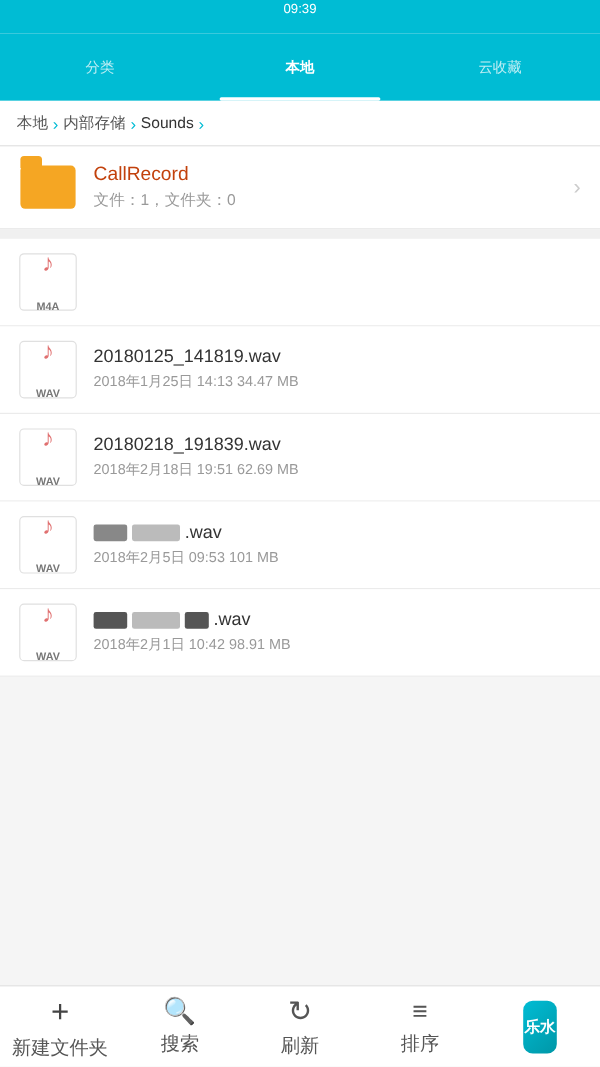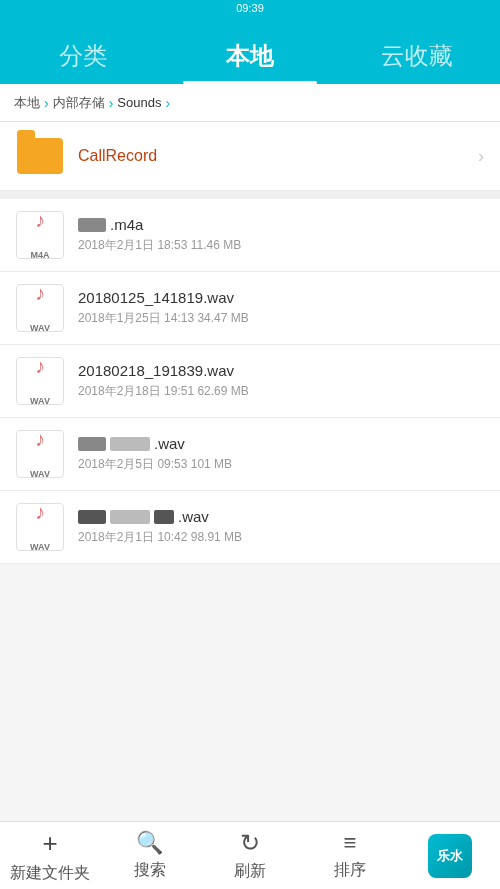--- a/index.html
+++ b/index.html
@@ -36,21 +36,21 @@
       background: #00bcd4;
       display: flex;
       align-items: stretch;
     }
     .tab-item {
       flex: 1;
       display: flex;
       align-items: center;
       justify-content: center;
       color: rgba(255,255,255,0.75);
-      font-size: 24px;
+      font-size: 12px;
       cursor: pointer;
       position: relative;
     }
     .tab-item.active {
       color: white;
       font-weight: bold;
     }
     .tab-item.active::after {
       content: '';
       position: absolute;
@@ -240,21 +240,21 @@
     }
     .nav-icon {
       font-size: 22px;
       color: #555;
     }
     .nav-label {
       font-size: 16px;
       color: #555;
     }
     .nav-logo {
-      width: 44px;
+      width: 28px;
       height: 44px;
       border-radius: 8px;
       background: linear-gradient(135deg, #00bcd4, #0097a7);
       display: flex;
       align-items: center;
       justify-content: center;
       color: white;
       font-size: 18px;
       font-weight: bold;
     }
@@ -301,37 +301,31 @@
 </div>
 
 <div class="content-area">
 
   <div class="folder-item">
     <div class="folder-icon">
       <div class="folder-shape"></div>
     </div>
     <div class="folder-info">
       <div class="folder-name">CallRecord</div>
+      <div class="folder-meta">文件：1，文件夹：0</div>
     </div>
     <span class="chevron-right">›</span>
   </div>
 
   <div class="divider"></div>
 
   <div class="file-item">
     <div class="file-icon">
       <span class="file-icon-music">♪</span>
       <span class="file-icon-ext">M4A</span>
-    </div>
-    <div class="file-info">
-      <div class="file-name">
-        <span class="redacted"></span>
-        <span>.m4a</span>
-      </div>
-      <div class="file-meta">2018年2月1日  18:53  11.46 MB</div>
     </div>
   </div>
 
   <div class="file-item">
     <div class="file-icon">
       <span class="file-icon-music">♪</span>
       <span class="file-icon-ext">WAV</span>
     </div>
     <div class="file-info">
       <div class="file-name">

